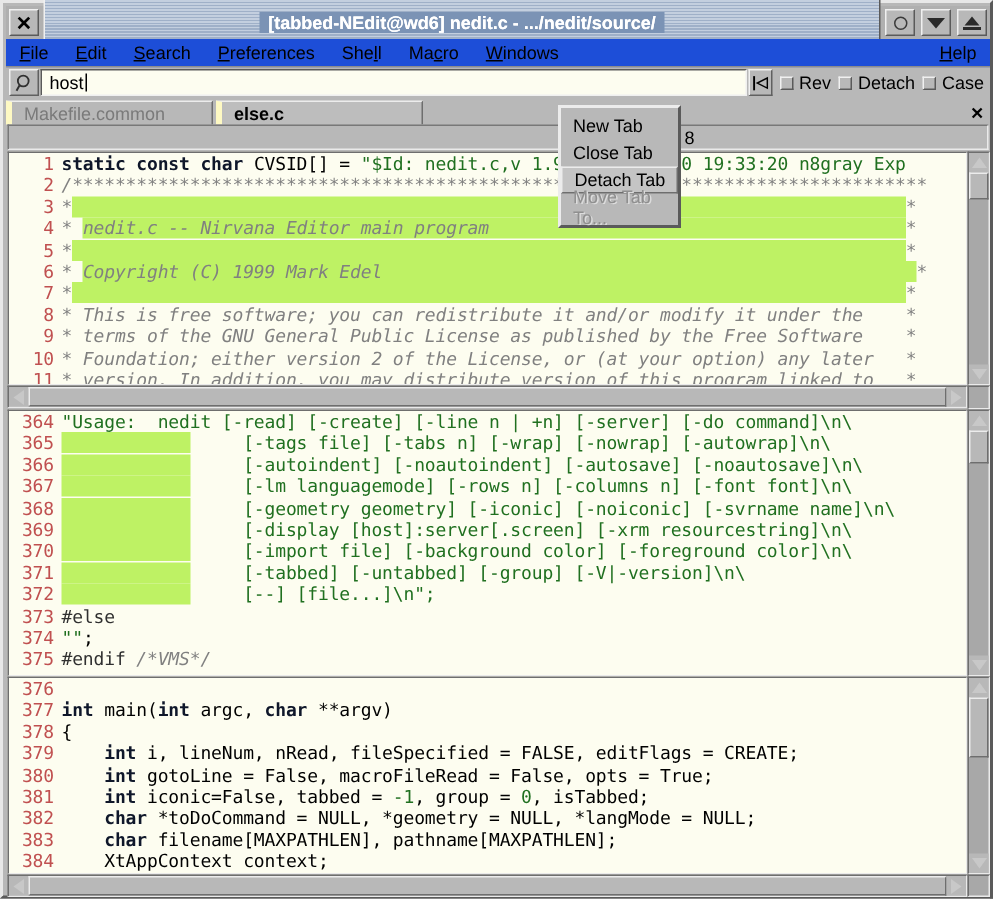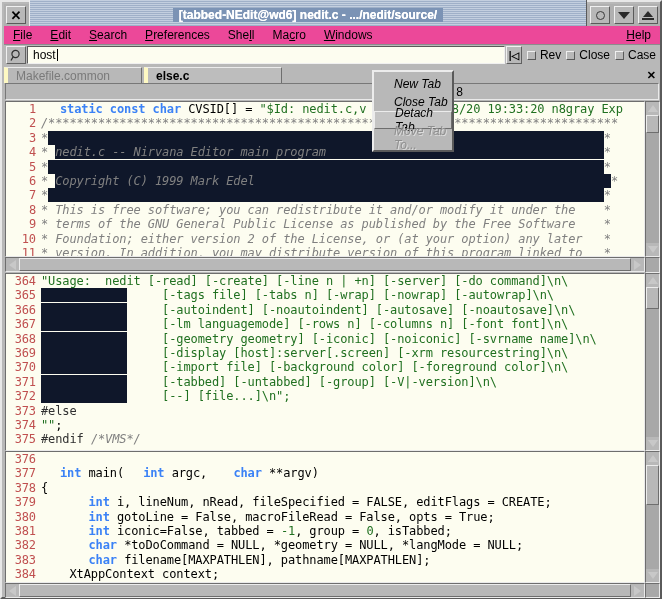--- a/index.html
+++ b/index.html
@@ -88,21 +88,21 @@
   }
   .bar-under {
     width: 12px; height: 2px; background: #2a2a2a; margin-top: 1px;
   }
   .stack { display:flex; flex-direction:column; align-items:center; }
 
   
   #menubar {
     position: absolute; left: 2px; top: 24px;
     width: 656px; height: 19px;
-    background: #ec4899;
+    background: #1d4ed8;
     border-bottom: 1px solid #8c8c8c;
     display: flex; align-items: center;
     box-sizing: border-box;
   }
   .menu-item {
     padding: 1px 9px;
     font-size: 12px;
     color: #000;
     white-space: nowrap;
   }
@@ -242,26 +242,26 @@
     letter-spacing: -0.1px;
   }
   .codeline { display: block; height: 14.4px; }
   .ln {
     display: inline-block;
     width: 30px;
     text-align: right;
     color: #c05050;
     margin-right: 5px;
   }
-  .kw  { color: #3b82f6; font-weight: bold; margin-left: 19px; }
+  .kw  { color: #0f172a; font-weight: bold; }
   .str { color: #207020; }
   .num { color: #207020; }
   .cmt { color: #808080; font-style: italic; }
   .pre { color: #303030; text-align: right; }
-  .hl  { background: #0f172a; }
+  .hl  { background: #bef264; }
 
   
   .vscroll {
     position: absolute;
     width: 15px;
     background: #a8a8a8;
     border-top: 1px solid #6e6e6e;
     border-left: 1px solid #6e6e6e;
     border-right: 1px solid #eaeaea;
     border-bottom: 1px solid #eaeaea;
@@ -318,25 +318,24 @@
     border-left: 2px solid #ececec;
     border-right: 2px solid #5a5a5a;
     border-bottom: 2px solid #5a5a5a;
     box-sizing: border-box;
     padding: 3px 0;
     z-index: 50;
   }
   .ctx-item {
     height: 18px;
     display: flex; align-items: center;
-    padding-left: 20px;
+    padding-left: 8px;
     font-size: 12px;
     color: #000;
     box-sizing: border-box;
-    font-style: italic;
   }
   .ctx-item.sel {
     background: #c4c4c4;
     border-top: 1px solid #ececec;
     border-left: 1px solid #ececec;
     border-right: 1px solid #6e6e6e;
     border-bottom: 1px solid #6e6e6e;
   }
   .ctx-item.disabled {
     color: #8f8f8f;
@@ -395,21 +394,21 @@
     </div>
     <div id="clear-btn">
       <span>|◁</span>
     </div>
     <div class="toggle">
       <span class="box"></span>
       <span>Rev</span>
     </div>
     <div class="toggle">
       <span class="box"></span>
-      <span>Close</span>
+      <span>Detach</span>
     </div>
     <div class="toggle" style="margin-right:4px;">
       <span class="box"></span>
       <span>Case</span>
     </div>
   </div>
 
   <div id="tabbar">
     <div class="tab inactive" style="min-width:138px">
       <span>Makefile.common</span>

